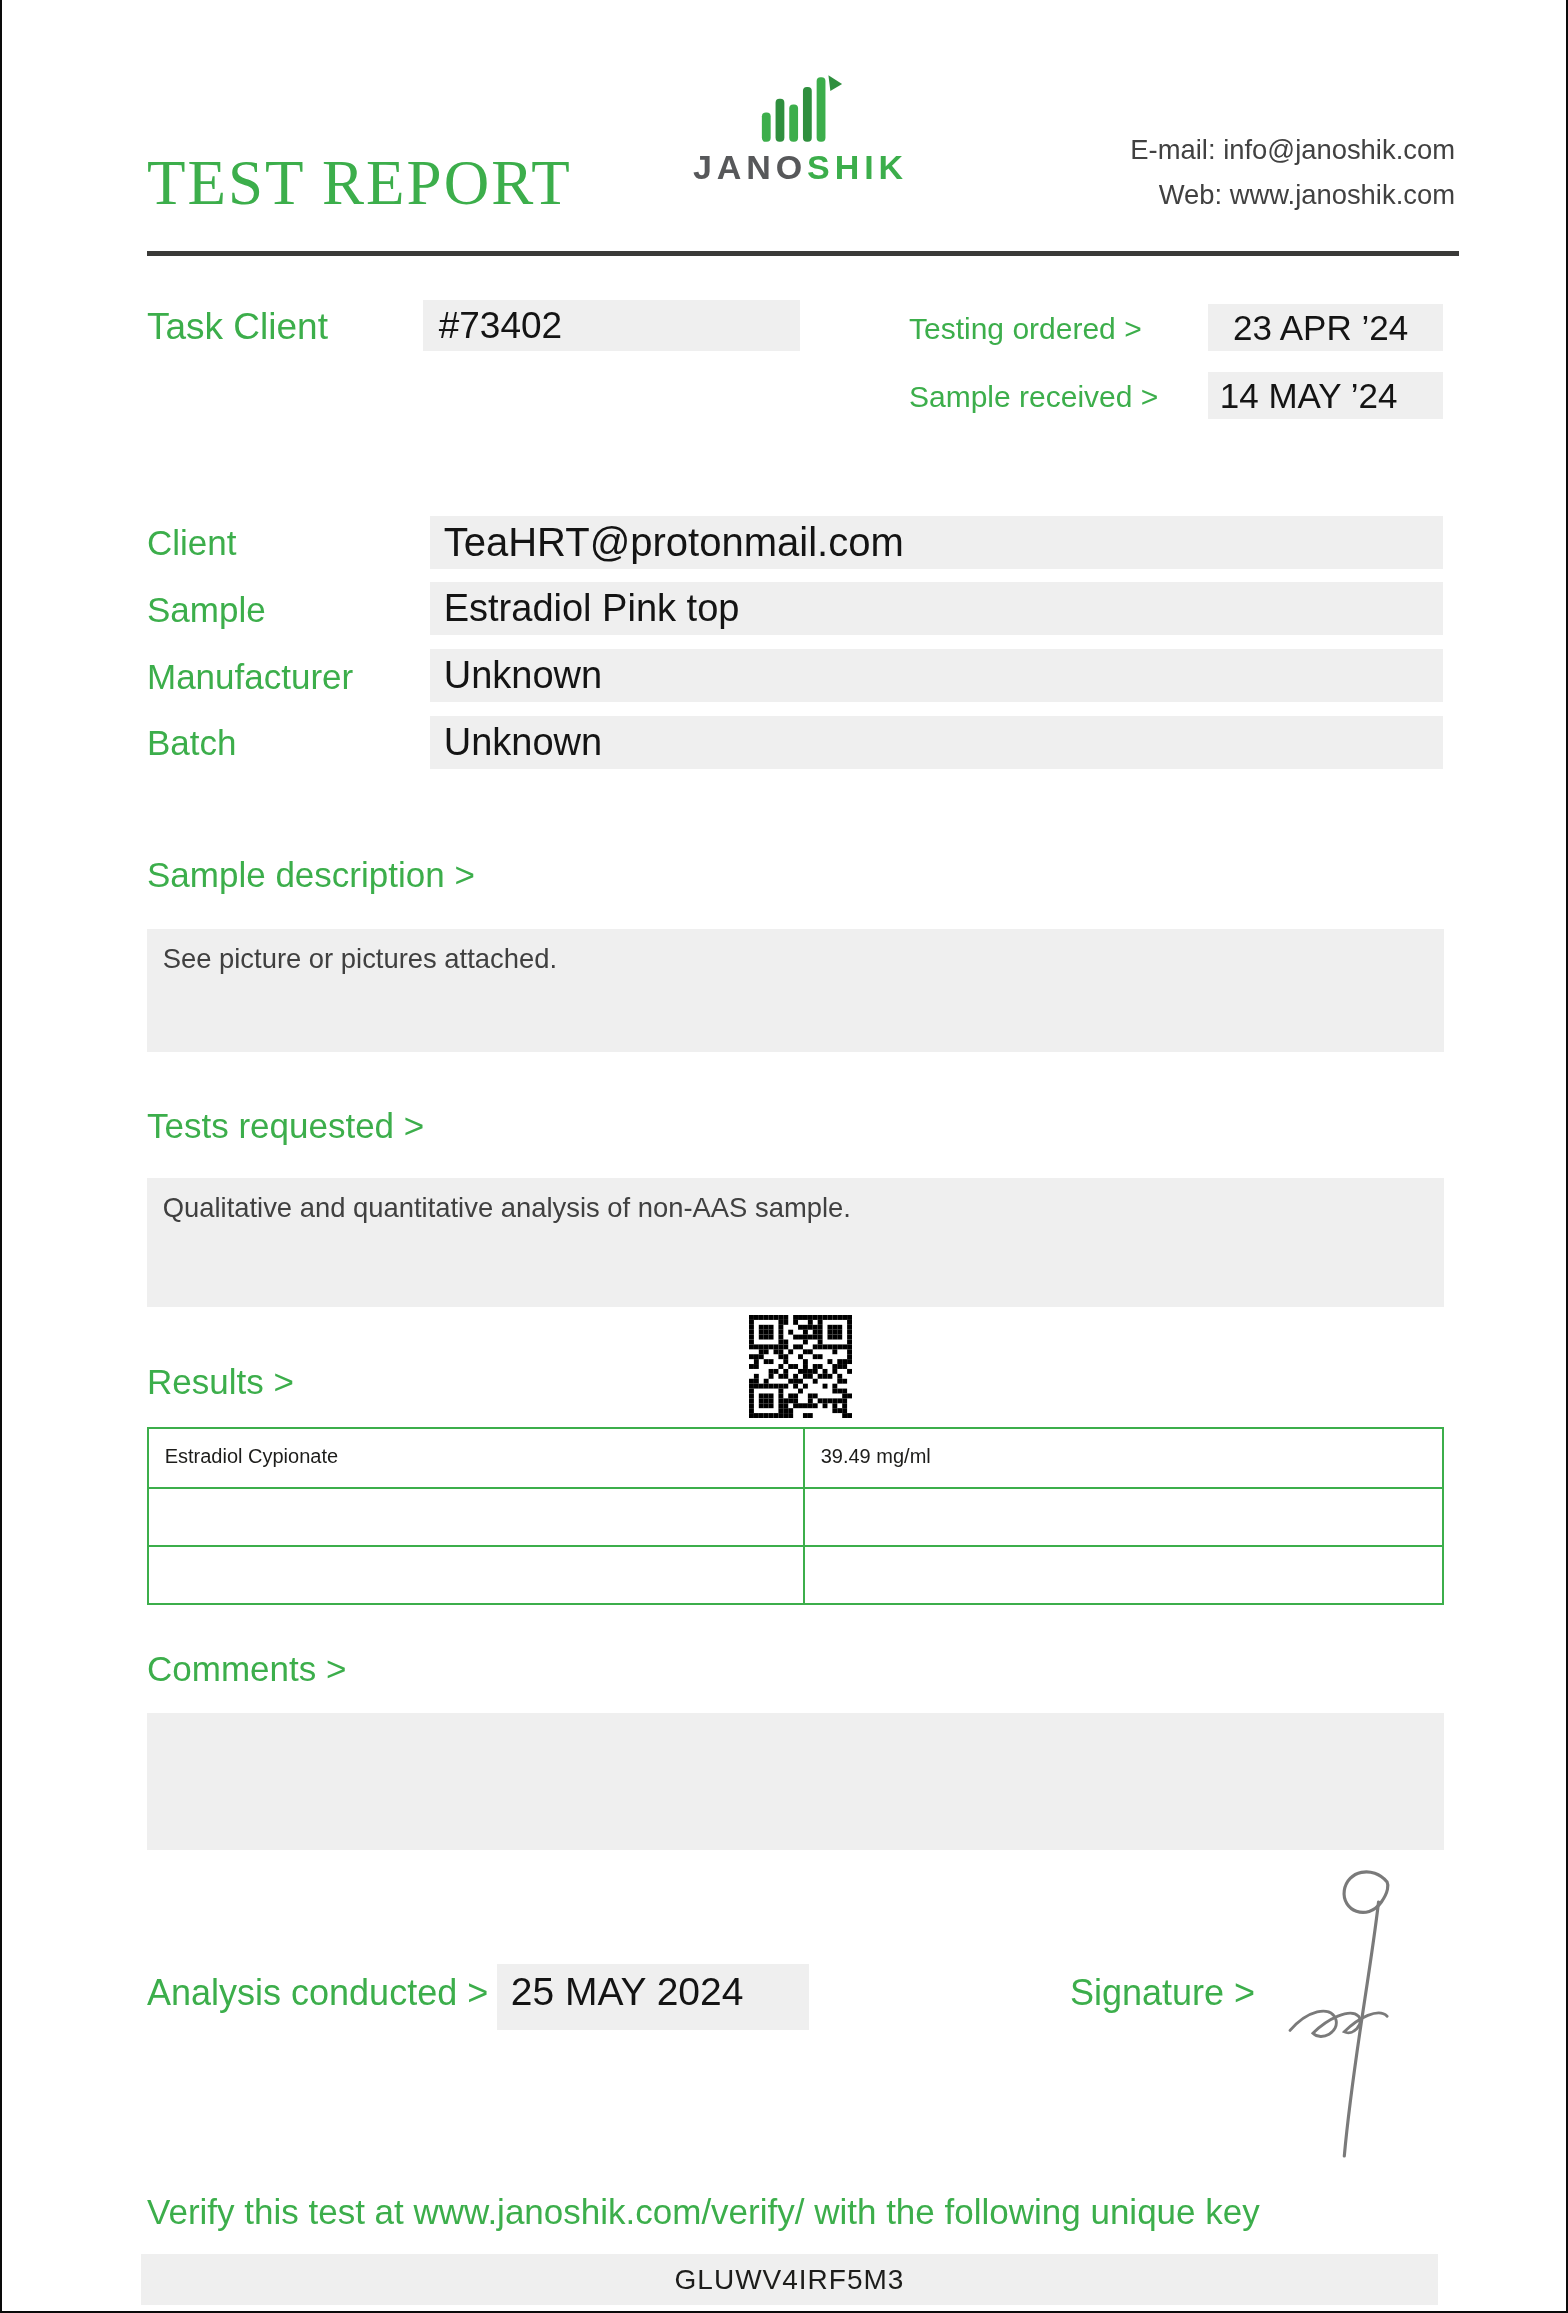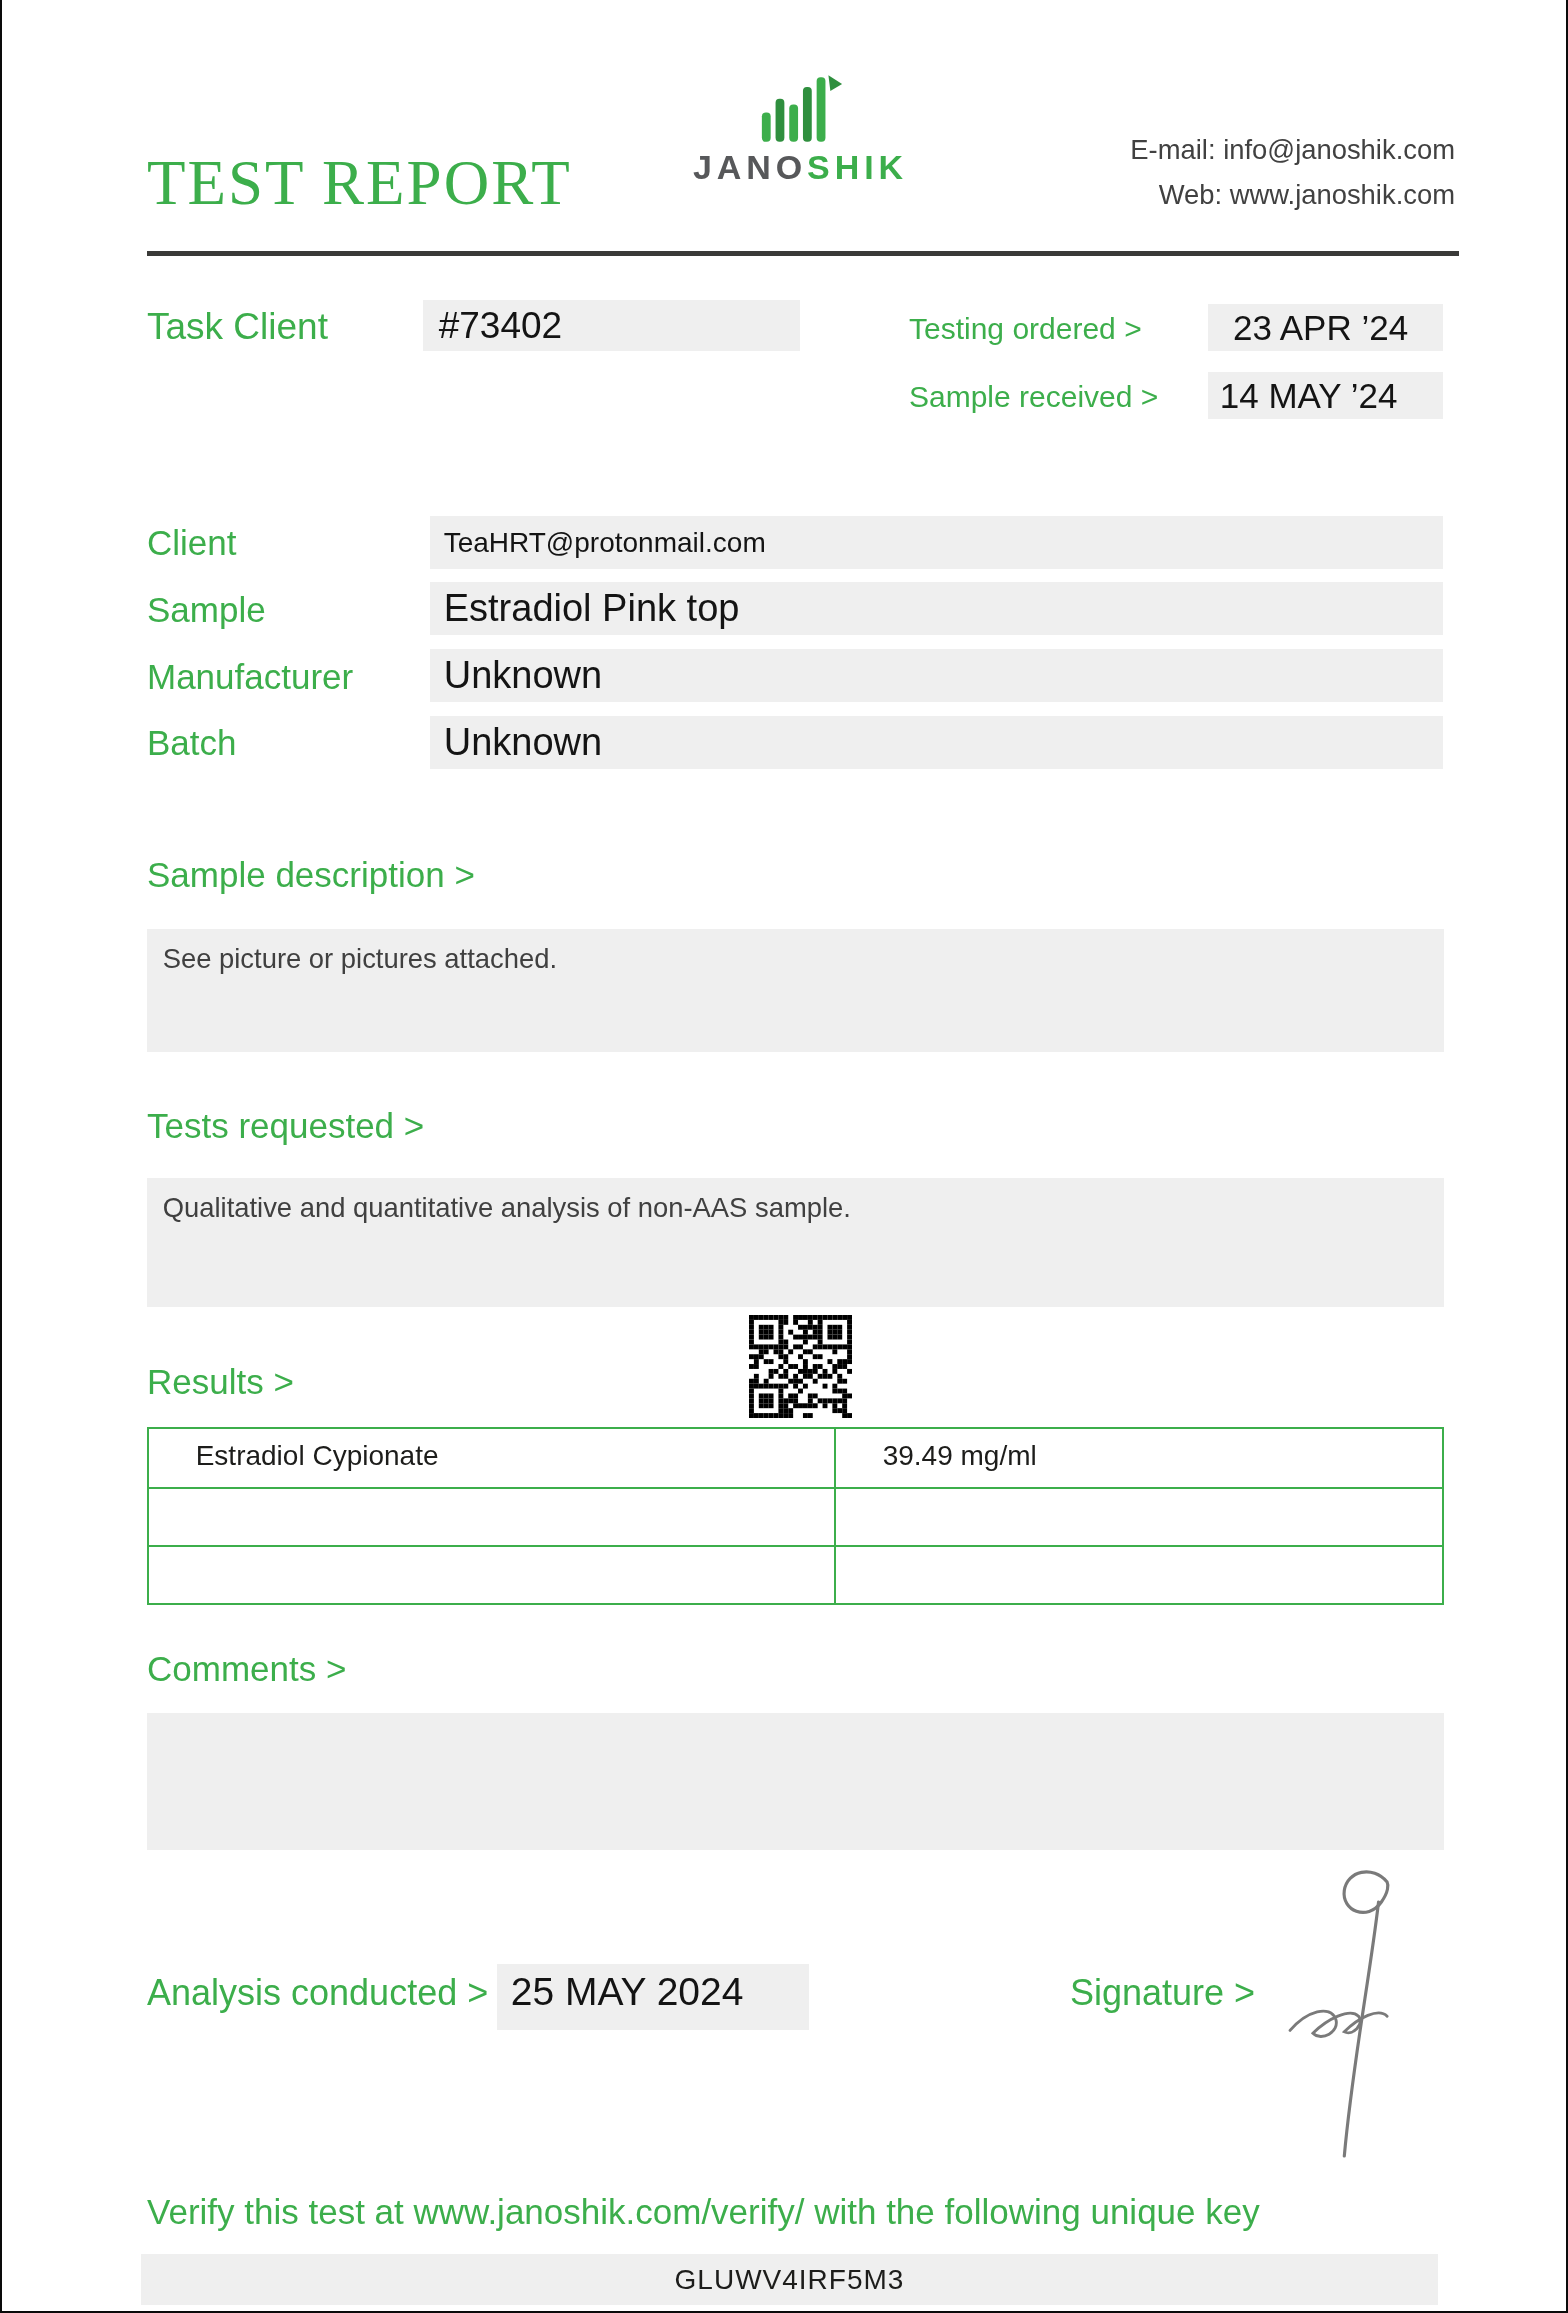--- a/index.html
+++ b/index.html
@@ -14,21 +14,21 @@
   .val-box { background:#efefef; color:#141414; white-space:nowrap; overflow:hidden; }
   .note-box { background:#efefef; color:#404040; font-size:27.4px; line-height:1.35; padding:11.8px 15.7px; }
   .contact { text-align:right; font-size:27.4px; color:#414141; line-height:45px; white-space:nowrap; }
   .title { font-size:63px; letter-spacing:2px; color:#3cae4b; white-space:nowrap; }
   .logo-text { font-size:34px; font-weight:bold; letter-spacing:4.9px; white-space:nowrap; }
   .logo-jano { color:#57585a; } .logo-shik { color:#3cae4b; }
   .rule { background:#3a3a38; }
   .results-table { border:2px solid #3cae4b; width:1297px; }
   .results-row { display:flex; height:58px; border-top:2px solid #3cae4b; }
   .results-row:first-child { border-top:none; }
-  .cell { font-size:28px; color:#1d1d1b; line-height:54px; padding-left:15.7px; white-space:nowrap; overflow:hidden;margin-left:31px; }
+  .cell { font-size:20px; color:#1d1d1b; line-height:54px; padding-left:15.7px; white-space:nowrap; overflow:hidden; }
   .cell-substance { width:656px; border-right:2px solid #3cae4b; }
   .cell-result { flex:1; }
   .verify { font-size:35px; color:#3cae4b; white-space:nowrap; }
   .key-box { background:#efefef; text-align:center; font-size:28px; line-height:51px; color:#1d1d1b; letter-spacing:1px; }
 </style>
 </head>
 <body>
 
 <div class="page">
 
@@ -66,21 +66,21 @@
   <div class="abs sec-label" style="left:145px; top:306px; font-size:37px;">Task Client</div>
   <div class="abs val-box" style="left:421px; top:300px; width:377px; height:51px; font-size:37px; line-height:51px; padding-left:15.7px;">#73402</div>
 
   <div class="abs sec-label" style="left:907px; top:312px; font-size:30px;">Testing ordered &gt;</div>
   <div class="abs val-box" style="left:1206px; top:304px; width:235px; height:47px; font-size:35px; line-height:47px; padding-left:25px;">23 APR ’24</div>
 
   <div class="abs sec-label" style="left:907px; top:380px; font-size:30px;">Sample received &gt;</div>
   <div class="abs val-box" style="left:1206px; top:372px; width:235px; height:47px; font-size:35px; line-height:47px; padding-left:11.8px;">14 MAY ’24</div>
 
   <div class="abs sec-label" style="left:145px; top:523px;">Client</div>
-  <div class="abs val-box" style="left:428px; top:516px; width:1013px; height:53px; font-size:28px; line-height:53px; padding-left:13.7px;">TeaHRT@protonmail.com</div>
+  <div class="abs val-box" style="left:428px; top:516px; width:1013px; height:53px; font-size:40px; line-height:53px; padding-left:13.7px;">TeaHRT@protonmail.com</div>
 
   <div class="abs sec-label" style="left:145px; top:590px;">Sample</div>
   <div class="abs val-box" style="left:428px; top:582px; width:1013px; height:53px; font-size:38px; line-height:53px; padding-left:13.7px;">Estradiol Pink top</div>
 
   <div class="abs sec-label" style="left:145px; top:657px;">Manufacturer</div>
   <div class="abs val-box" style="left:428px; top:649px; width:1013px; height:53px; font-size:38px; line-height:53px; padding-left:13.7px;">Unknown</div>
 
   <div class="abs sec-label" style="left:145px; top:723px;">Batch</div>
   <div class="abs val-box" style="left:428px; top:716px; width:1013px; height:53px; font-size:38px; line-height:53px; padding-left:13.7px;">Unknown</div>
 

